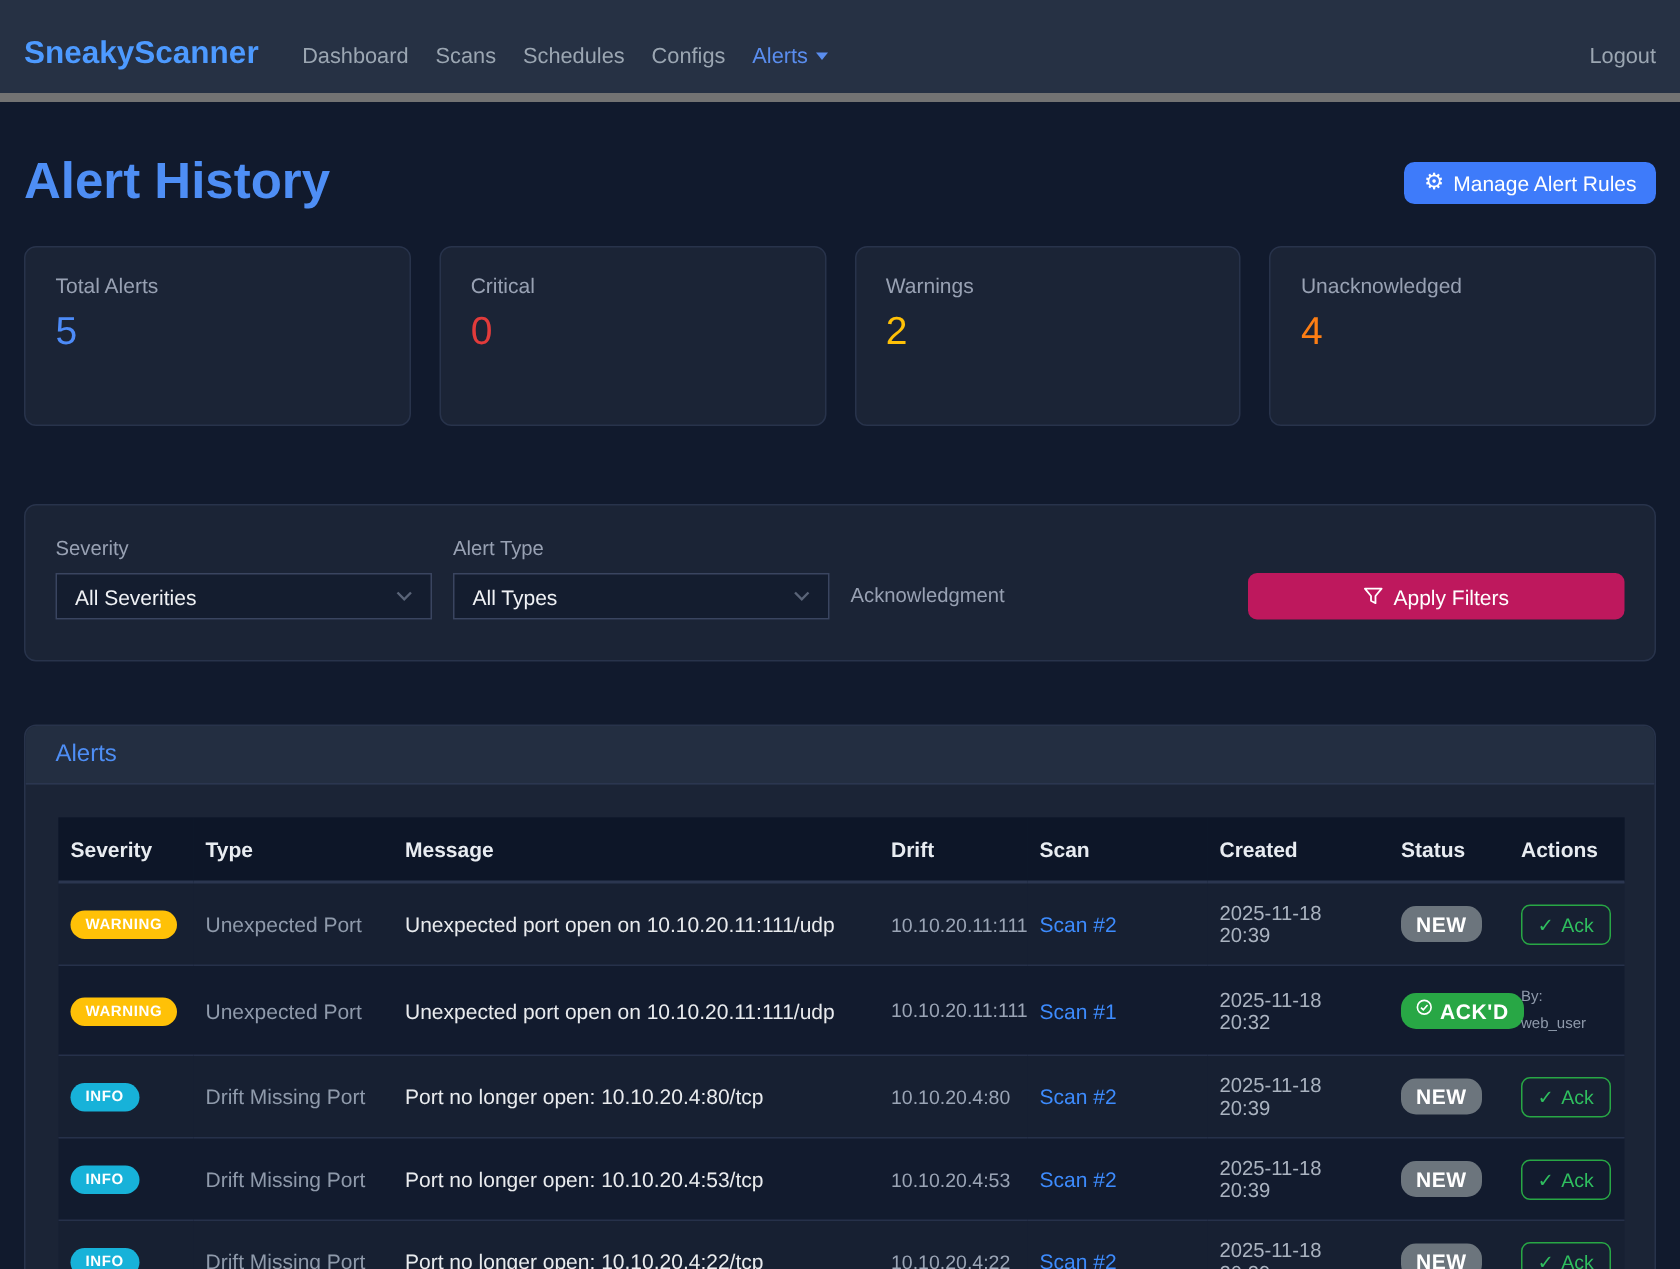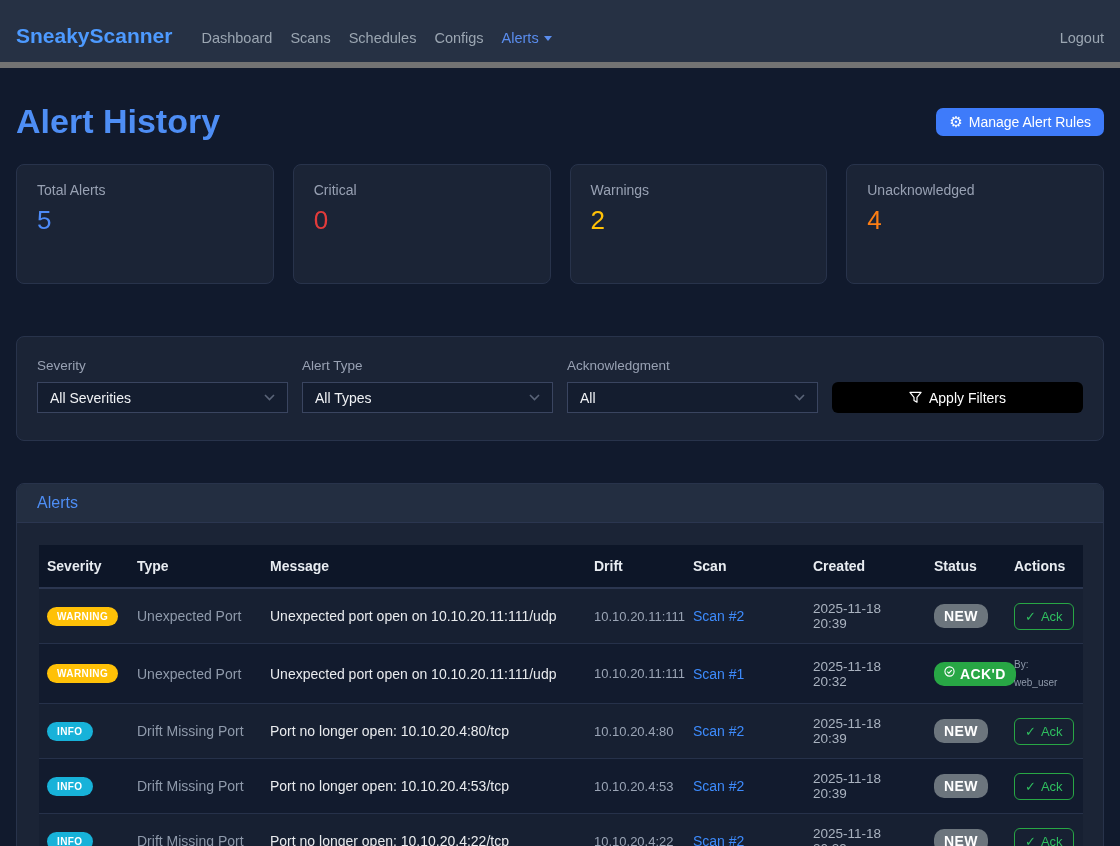--- a/index.html
+++ b/index.html
@@ -60,21 +60,21 @@
     display:grid; grid-template-columns:1fr 1fr 1fr 1fr; gap:14px; align-items:end;
   }
   .filter-label { color:#98a1b3; font-size:13.5px; margin-bottom:9px; }
   .select {
     background:#141d2f; border:1px solid #3a4560; border-radius:0; height:31px;
     display:flex; align-items:center; justify-content:space-between;
     padding:0 12px; color:#f0f2f5; font-size:14px; cursor:pointer;
   }
   .chev { display:flex; align-items:center; }
   .apply-btn {
-    background:#000000; border:none; border-radius:6px; height:31px; width:100%;
+    background:#be185d; border:none; border-radius:6px; height:31px; width:100%;
     color:#fff; font-size:14px; font-family:inherit;
     display:flex; align-items:center; justify-content:center; gap:7px; cursor:pointer;
   }
 
   
   .alerts-card {
     margin-top:42px; margin-bottom:16px;
     background:#1b2436; border:1px solid #28334b; border-radius:8px; overflow:hidden;
   }
   .alerts-header {
@@ -180,28 +180,20 @@
         <span>All Types</span>
         <span class="chev">
           <svg width="11" height="7" viewBox="0 0 11 7">
               <polyline points="1,1 5.5,5.5 10,1" fill="none" stroke="#5a6478" stroke-width="1.6"></polyline>
             </svg>
         </span>
       </div>
     </div>
     <div>
       <div class="filter-label">Acknowledgment</div>
-      <div class="select">
-        <span>All</span>
-        <span class="chev">
-          <svg width="11" height="7" viewBox="0 0 11 7">
-              <polyline points="1,1 5.5,5.5 10,1" fill="none" stroke="#5a6478" stroke-width="1.6"></polyline>
-            </svg>
-        </span>
-      </div>
     </div>
     <div>
       <button class="apply-btn">
         <span style="display:flex;align-items:center;">
           <svg width="13" height="13" viewBox="0 0 14 14">
               <path d="M1 1.5 H13 L8.6 6.8 V12 L5.4 10.2 V6.8 Z" fill="none" stroke="#ffffff" stroke-width="1.3" stroke-linejoin="round"></path>
             </svg>
         </span>
         <span>Apply Filters</span>
       </button>

